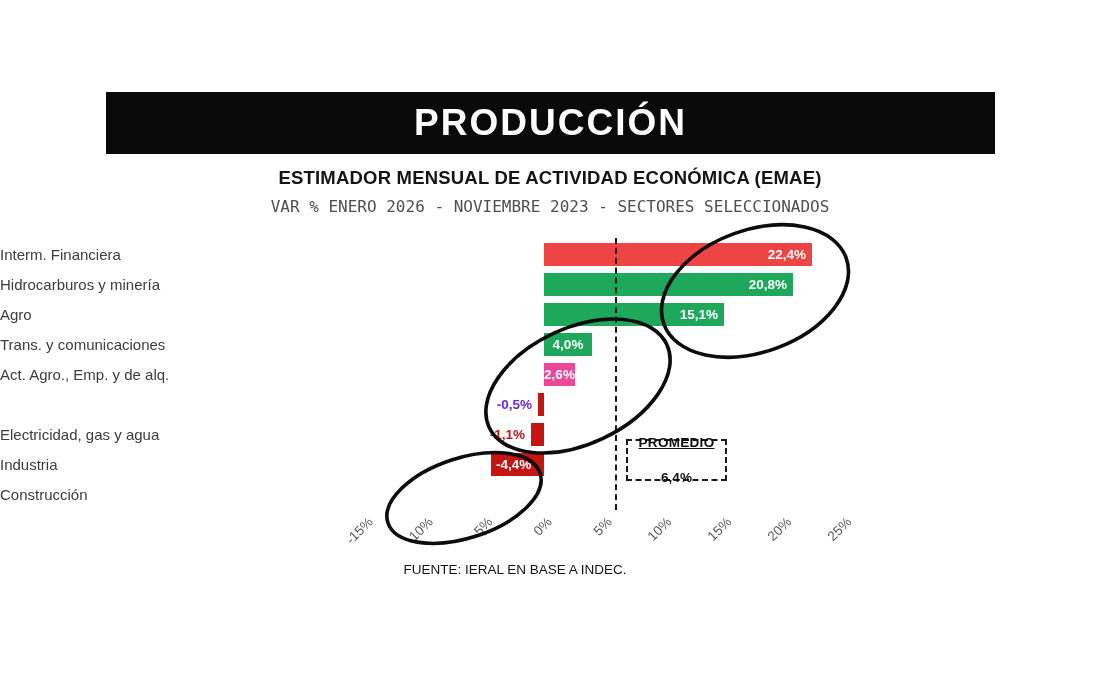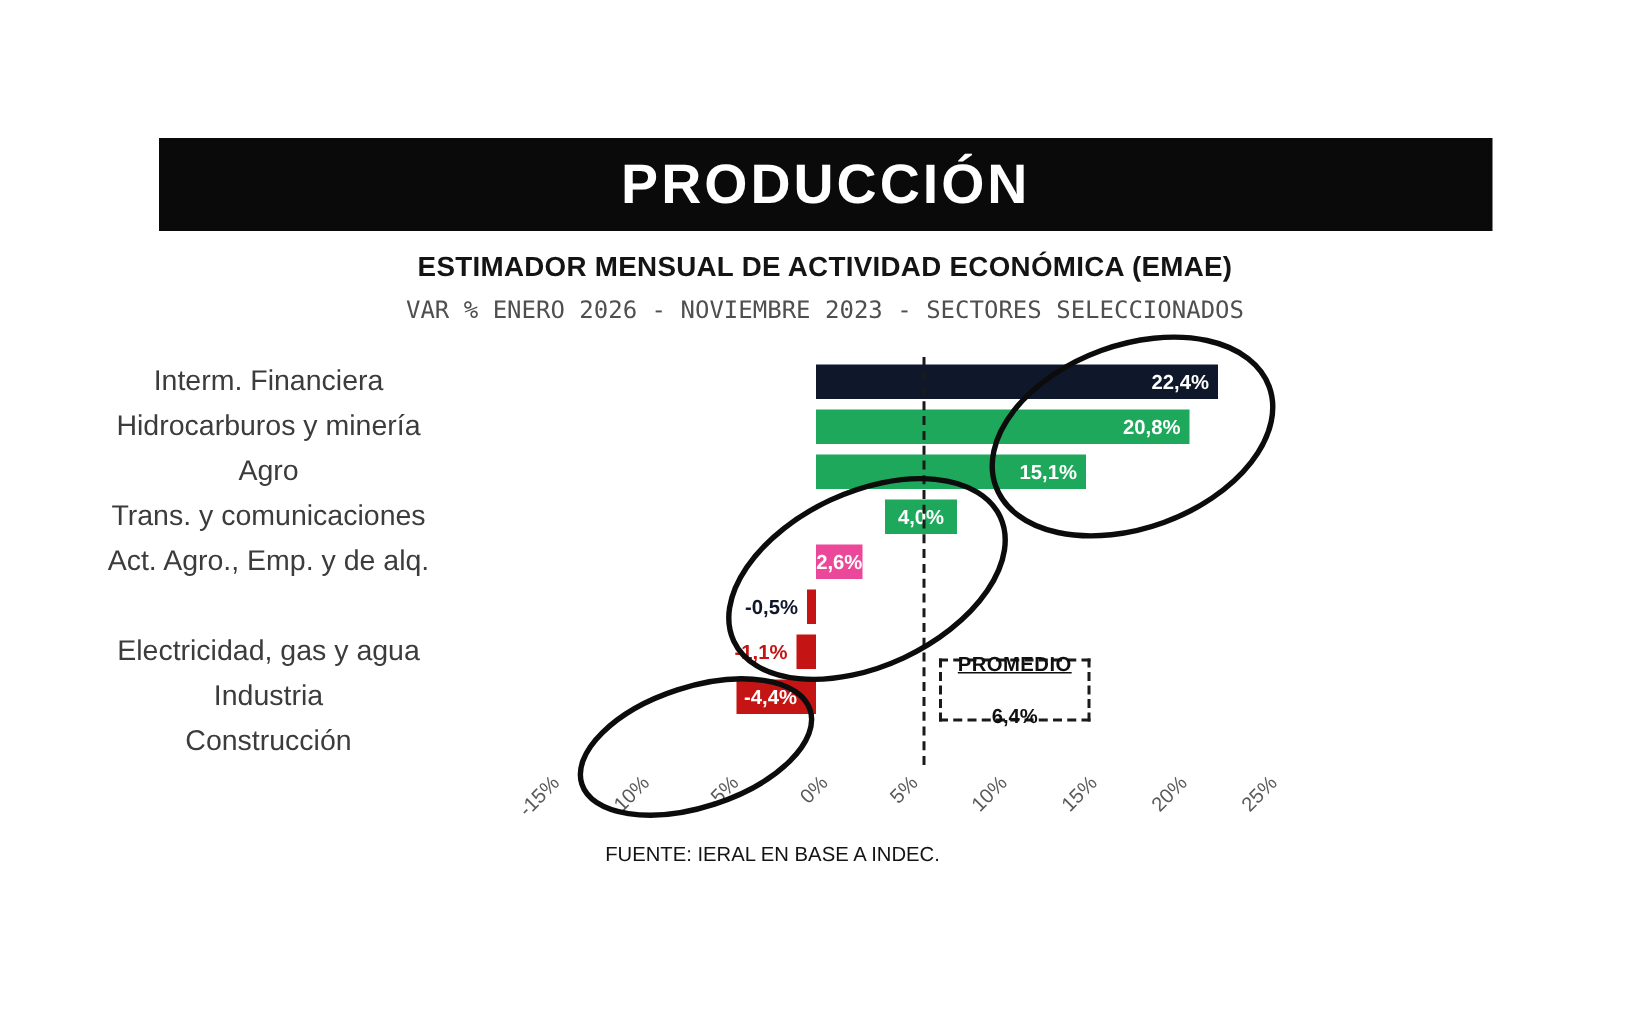--- a/index.html
+++ b/index.html
@@ -19,21 +19,21 @@
     font-size:18.5px; font-weight:700; color:#141414; letter-spacing:0.2px;
   }
   #chart-subtitle {
     position:absolute; left:107px; top:197px; width:886px; text-align:center;
     font-family:"DejaVu Sans Mono", monospace; font-size:16px; color:#4f4f4f;
   }
   #plot { position:absolute; left:0; top:243px; width:1100px; height:266px; }
   .chart-row { position:absolute; left:0; width:1100px; height:23px; }
   .cat-label {
     position:absolute; left:0; top:0; width:358px; height:23px; line-height:23px;
-    text-align:center; font-size:19px; font-weight:500; color:#3c3c3c; white-space:nowrap;
+    text-align:left; font-size:15px; font-weight:500; color:#3c3c3c; white-space:nowrap;
   }
   .bar { position:absolute; top:0; height:23px; display:flex; align-items:center; }
   .val { font-size:13.5px; font-weight:700; color:#ffffff; white-space:nowrap; line-height:23px; }
   .val.out-left { position:absolute; top:0; }
   #avg-line {
     position:absolute; left:619px; top:238px; height:272px; width:0;
     border-left:2px dashed #1a1a1a;
   }
   #avg-box {
     position:absolute; left:626px; top:439px; width:97px; height:38px;
@@ -60,50 +60,50 @@
 <div id="header-bar" style="background: rgb(10, 10, 10);">
   <div id="page-title">PRODUCCIÓN</div>
 </div>
 
 <div id="chart-title">ESTIMADOR MENSUAL DE ACTIVIDAD ECONÓMICA (EMAE)</div>
 <div id="chart-subtitle">VAR % ENERO 2026 - NOVIEMBRE 2023 - SECTORES SELECCIONADOS</div>
 
 <div id="plot">
     <div class="chart-row" style="top: 0px;">
       <div class="cat-label">Interm. Financiera</div>
-      <div class="bar" style="left: 544px; width: 268px; background: #0f172a; justify-content: flex-end;">
+      <div class="bar" style="left: 544px; width: 268px; background: #ef4444; justify-content: flex-end;">
         <span class="val" style="padding-right: 6px;">22,4%</span>
       </div>
     </div>
     <div class="chart-row" style="top: 30px;">
       <div class="cat-label">Hidrocarburos y minería</div>
       <div class="bar" style="left: 544px; width: 249px; background: rgb(29, 168, 92); justify-content: flex-end;">
         <span class="val" style="padding-right: 6px;">20,8%</span>
       </div>
     </div>
     <div class="chart-row" style="top: 60px;">
       <div class="cat-label">Agro</div>
       <div class="bar" style="left: 544px; width: 180px; background: rgb(29, 168, 92); justify-content: flex-end;">
         <span class="val" style="padding-right: 6px;">15,1%</span>
       </div>
     </div>
     <div class="chart-row" style="top: 90px;">
       <div class="cat-label">Trans. y comunicaciones</div>
-      <div class="bar" style="left: 544px; width: 48px; background: rgb(29, 168, 92); justify-content: center; margin-left: 46px;">
+      <div class="bar" style="left: 544px; width: 48px; background: rgb(29, 168, 92); justify-content: center;">
         <span class="val">4,0%</span>
       </div>
     </div>
     <div class="chart-row" style="top: 120px;">
       <div class="cat-label">Act. Agro., Emp. y de alq.</div>
       <div class="bar" style="left: 544px; width: 31px; background: #ec4899; justify-content: center;">
         <span class="val">2,6%</span>
       </div>
     </div>
     <div class="chart-row" style="top: 150px;">
-      <span class="val out-left" style="right: 568px; color: #0f172a;">-0,5%</span>
+      <span class="val out-left" style="right: 568px; color: #6d28d9;">-0,5%</span>
       <div class="bar" style="left: 538px; width: 6px; background: rgb(196, 20, 20);"></div>
     </div>
     <div class="chart-row" style="top: 180px;">
       <div class="cat-label">Electricidad, gas y agua</div>
       <span class="val out-left" style="right: 575px; color: rgb(196, 20, 20);">-1,1%</span>
       <div class="bar" style="left: 531px; width: 13px; background: rgb(196, 20, 20);"></div>
     </div>
     <div class="chart-row" style="top: 210px;">
       <div class="cat-label">Industria</div>
       <div class="bar" style="left: 491px; width: 53px; background: rgb(196, 20, 20); justify-content: flex-start;">

